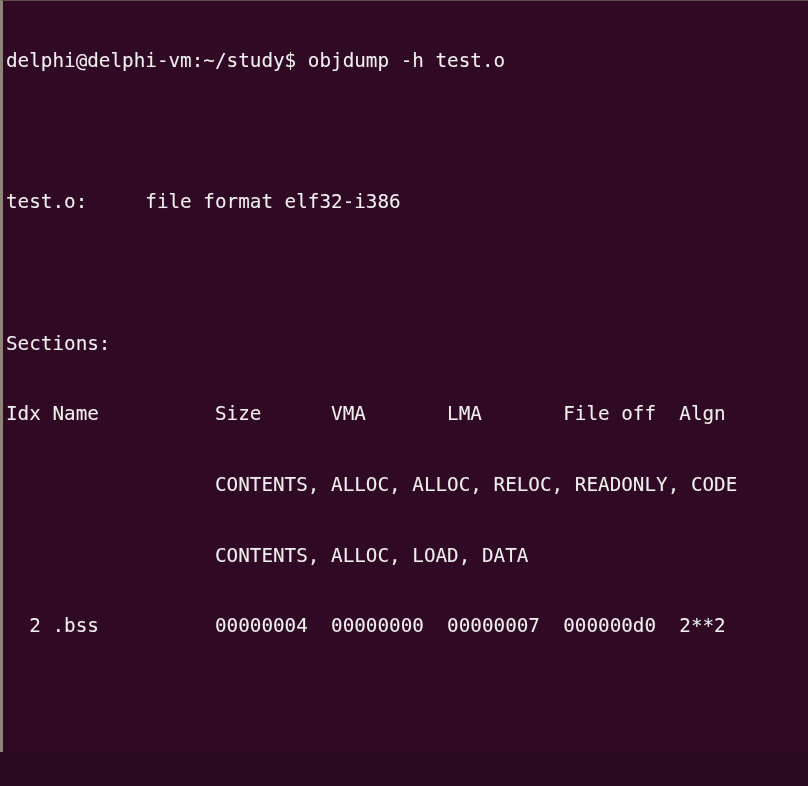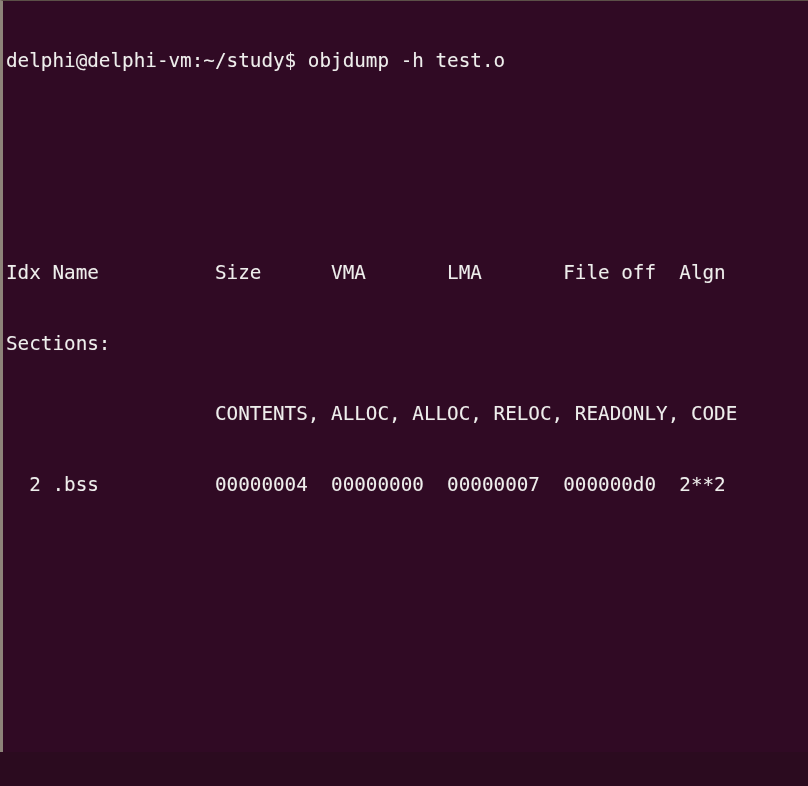--- a/index.html
+++ b/index.html
@@ -48,24 +48,26 @@
     pointer-events: none;
   }
 </style>
 </head>
 <body>
 
 <div id="terminal">
   <div id="screen">
     <span class="line">delphi@delphi-vm:~/study$ objdump -h test.o</span>
     <span class="line blank"> </span>
+    <span class="line">test.o:     file format elf32-i386</span>
     <span class="line blank"> </span>
+    <span class="line">Sections:</span>
     <span class="line">Idx Name          Size      VMA       LMA       File off  Algn</span>
-    <span class="line">Sections:</span>
     <span class="line">                  CONTENTS, ALLOC, ALLOC, RELOC, READONLY, CODE</span>
+    <span class="line">                  CONTENTS, ALLOC, LOAD, DATA</span>
     <span class="line">  2 .bss          00000004  00000000  00000007  000000d0  2**2</span>
     
     
     
     
     
     
     
     
     

